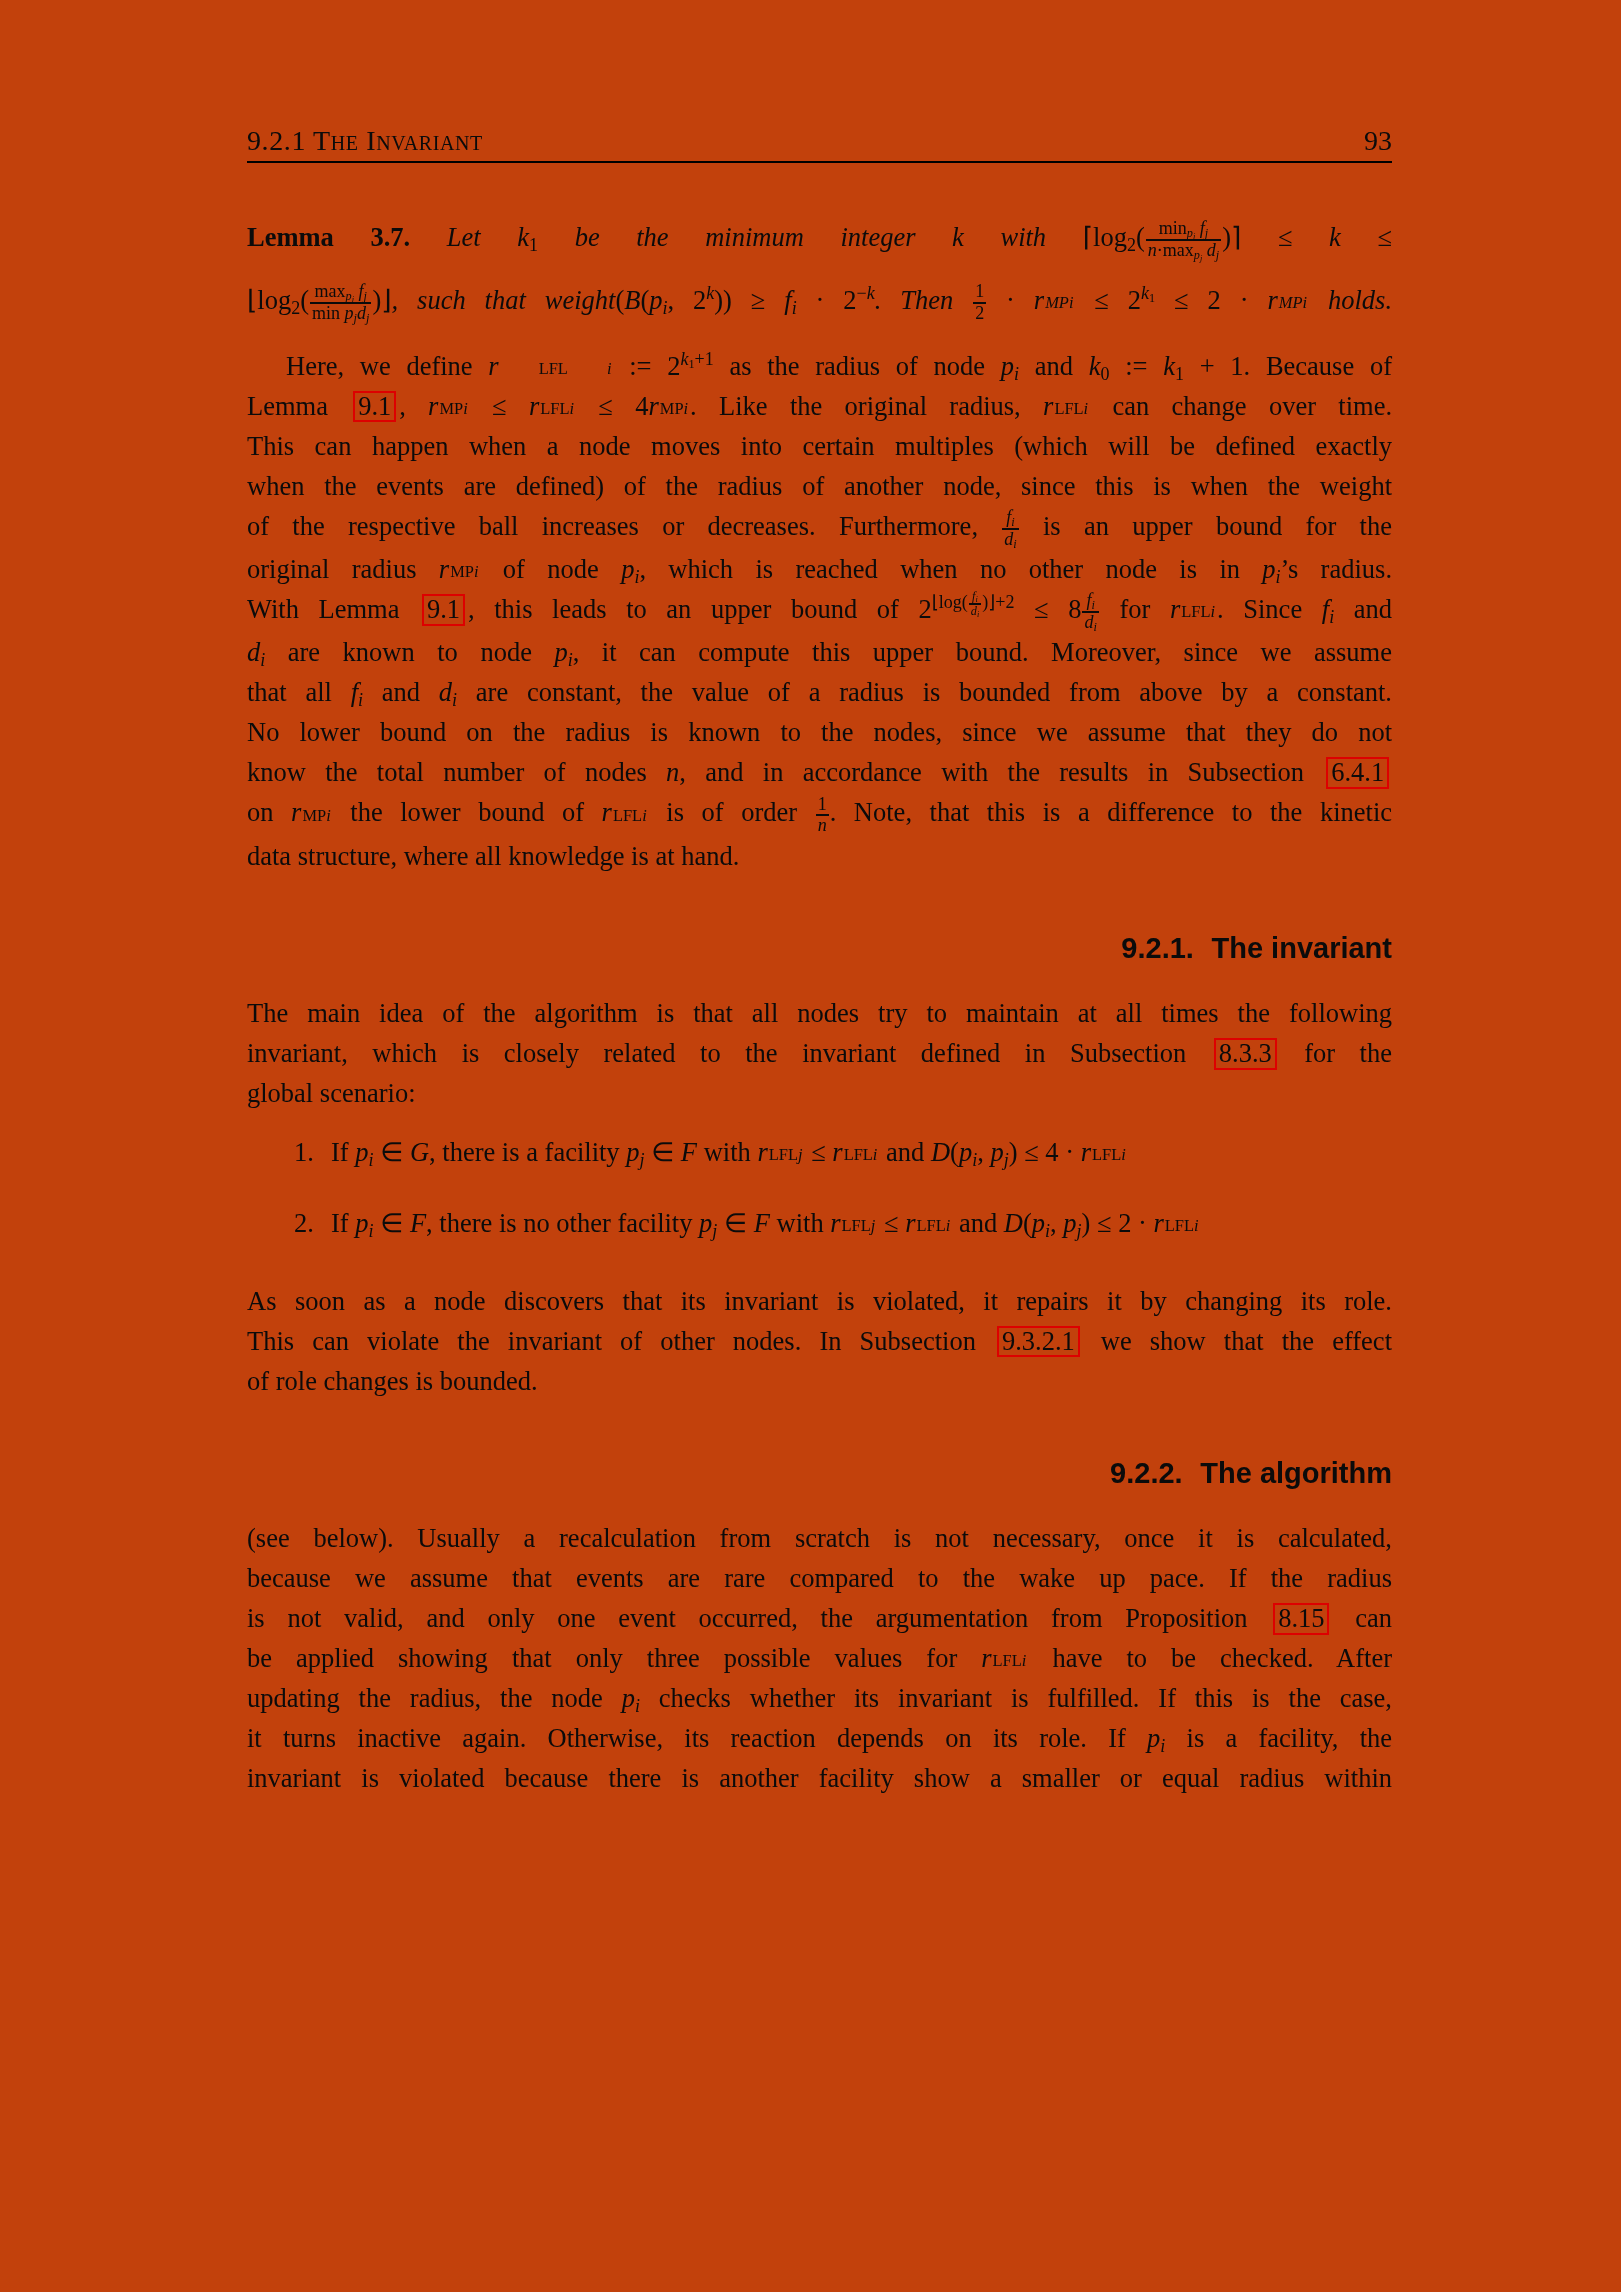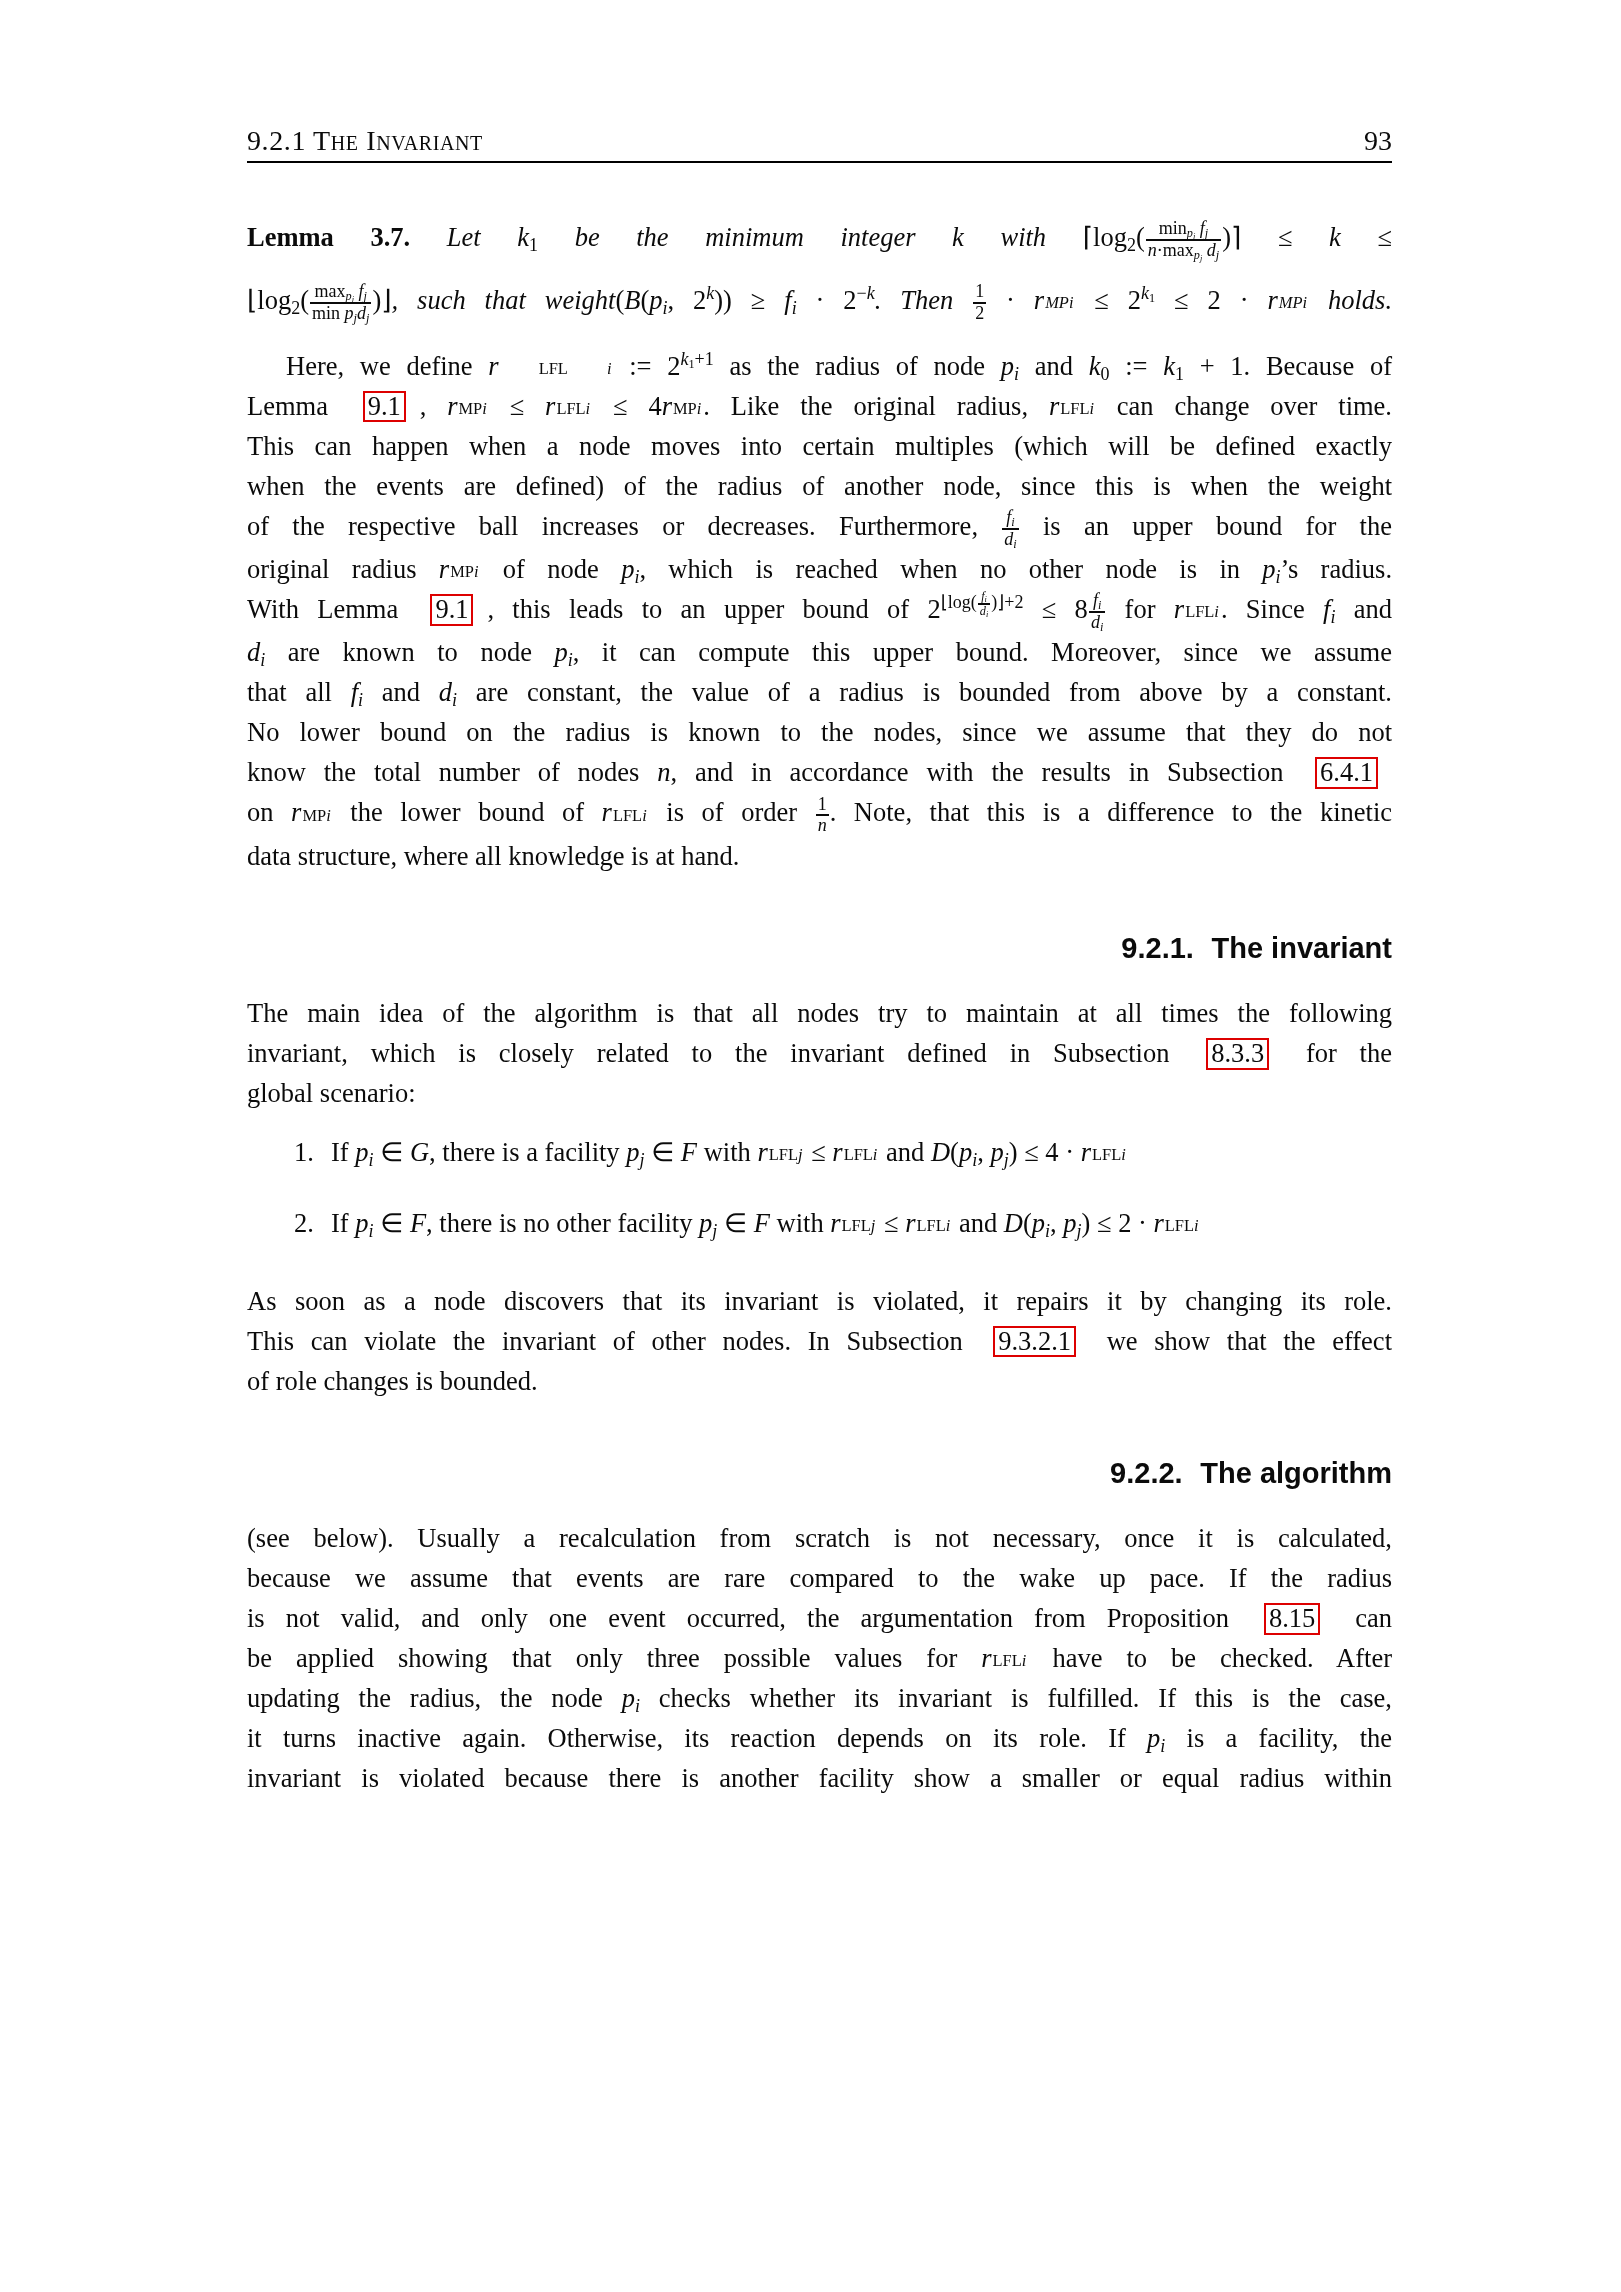--- a/index.html
+++ b/index.html
@@ -1,17 +1,17 @@
 <!DOCTYPE html>
 <html style="--ref: #dd0000;"><head>
 <meta charset="utf-8">
 <style>
   html,body{margin:0;padding:0;background:#e8e8e8;}
   .page{
-    width:1621px;height:2293px;background:#ffffff;position:relative;
+    width:1621px;height:2293px;background:#c2410c;position:relative;
     font-family:"Liberation Serif", serif;color:#0b0b0b;overflow:hidden;
   }
   .content{margin-left:247px;width:1145px;}
   
   .pagehead{display:flex;justify-content:space-between;align-items:baseline;padding-top:125px;}
   .sc{font-variant:small-caps;font-size:28px;letter-spacing:0.6px;}
   .pnum{font-size:28px;}
   .rule{height:0;border-bottom:2.9px solid #000;margin-top:3.9px;}
   
   .b-lemma{margin:43px 0 13.7px;font-style:italic;font-size:26.5px;}
@@ -35,21 +35,21 @@
   
   .frac{display:inline-flex;flex-direction:column;align-items:center;vertical-align:middle;
         font-size:0.68em;line-height:1.08;text-align:right;margin:0 1px;}
   .frac .num{padding:0 2px;}
   .frac .den{border-top:2px solid currentColor;padding:0 2px;}
   .ss{display:inline-flex;flex-direction:row;align-items:flex-start;vertical-align:middle;
       font-size:0.62em;line-height:1.05;margin:0 2px 0 1px;}
   .msup{font-size:0.68em;vertical-align:0.55em;line-height:0;}
   .msub{font-size:0.68em;vertical-align:-0.25em;line-height:0;}
   .refbox{display:inline-block;border:2px solid var(--ref,#dd0000);padding:0 2.9px;
-          line-height:1.05;margin:0 14px;font-style:normal;}
+          line-height:1.05;margin:0 3px;font-style:normal;}
 </style>
 </head>
 <body>
 
 <div class="page">
   <div class="content">
     <div class="pagehead">
       <span class="sc">9.2.1 The Invariant</span>
       <span class="pnum">93</span>
     </div>

